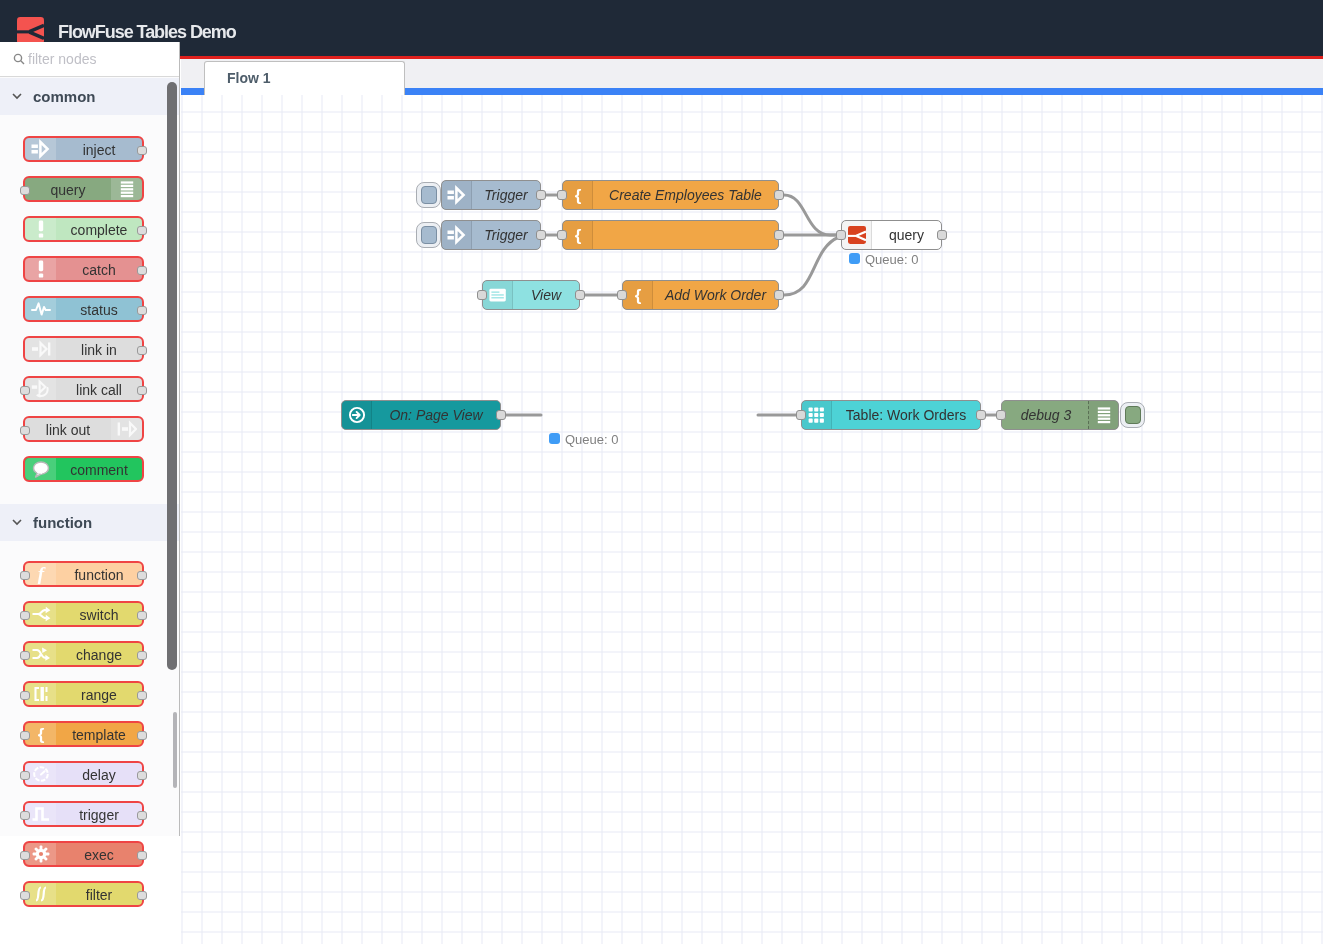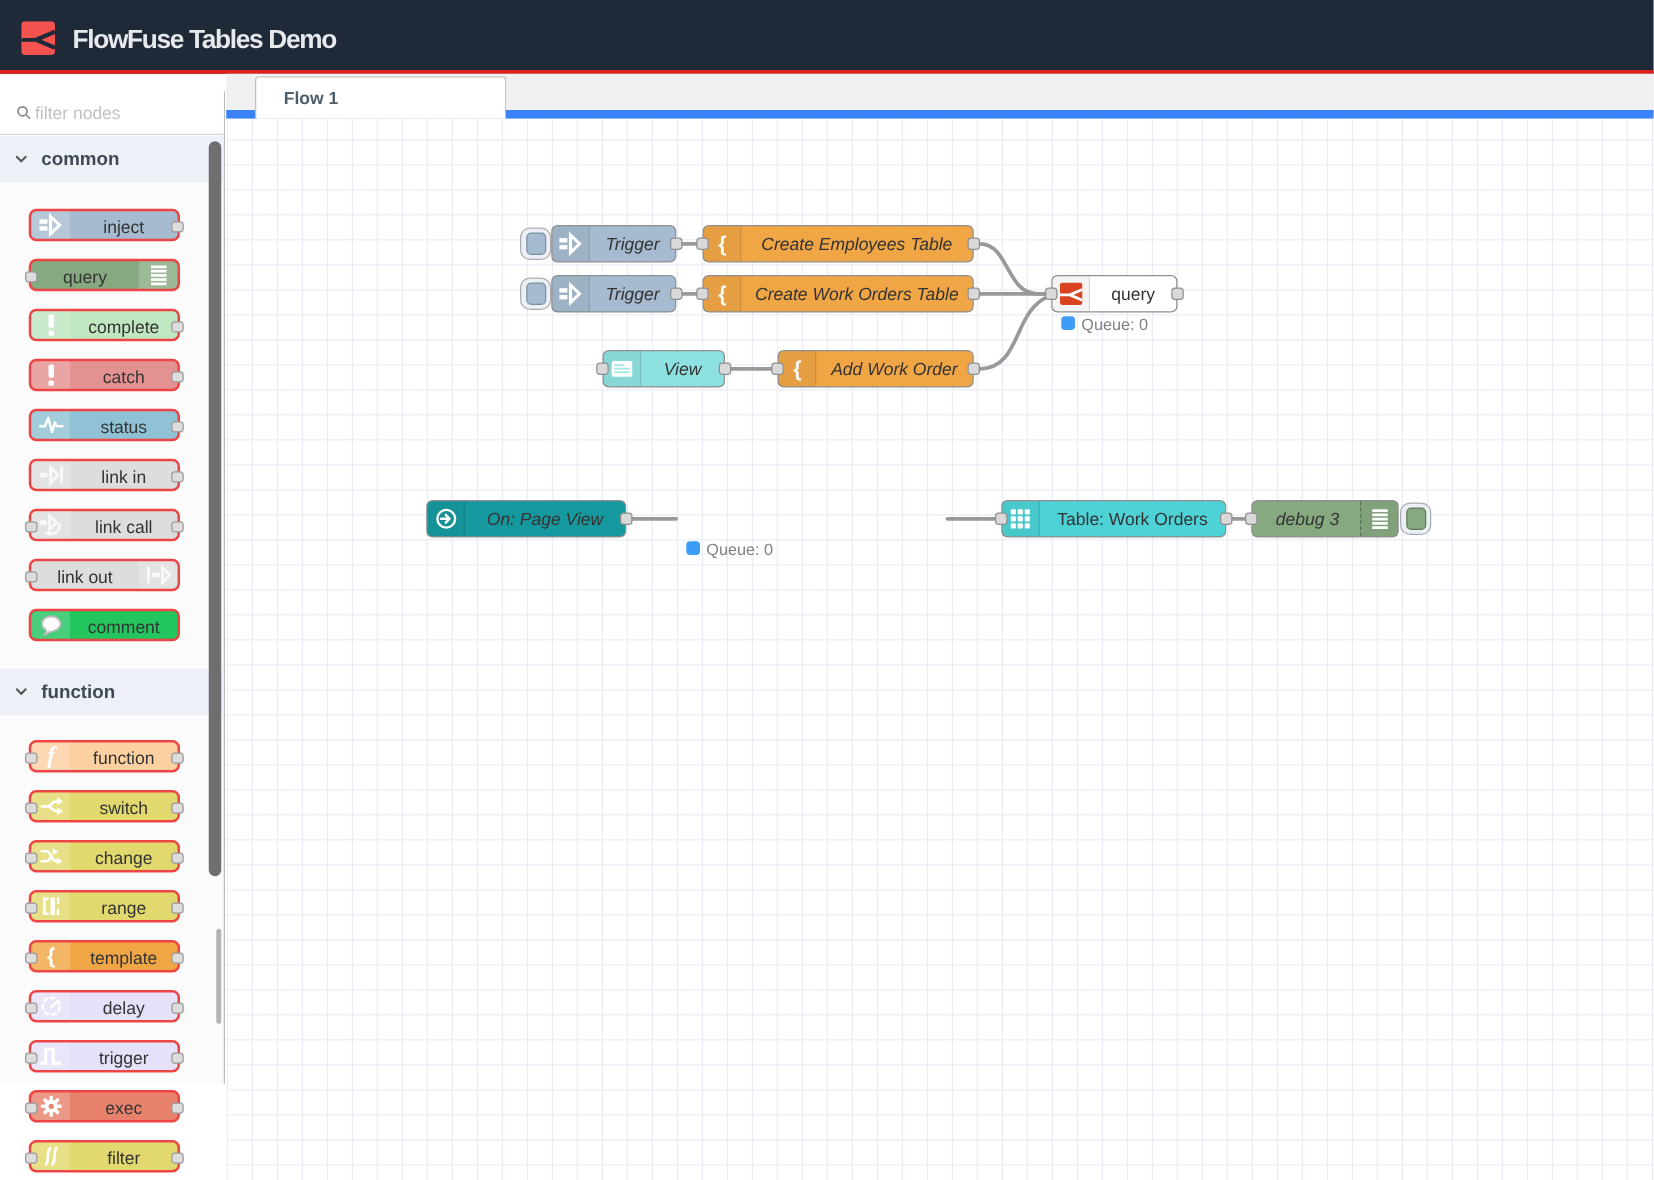--- a/index.html
+++ b/index.html
@@ -1,24 +1,24 @@
 <!DOCTYPE html>
 <html><head><meta charset="utf-8">
 <style>
 * { margin:0; padding:0; box-sizing:border-box; }
 html,body { width:1323px; height:944px; overflow:hidden; font-family:"Liberation Sans", sans-serif; }
 #app { position:relative; width:1323px; height:944px; background:#fff; }
 
 
 #hdr { position:absolute; left:0; top:0; width:1323px; height:59px; background:#1f2937; border-bottom:3px solid #e0201d; }
 #hdr .logo { position:absolute; left:17px; top:17px; }
-#hdr .ttl { position:absolute; left:58px; top:4px; line-height:56px; font-size:21px; font-weight:bold; color:#e7e9ec; letter-spacing:-1.05px;text-align:center; }
-
-
-#pal { position:absolute; left:0; top:73px; width:180px; height:794px; background:#fbfbfc; border-right:1px solid #bbbbbb; }
+#hdr .ttl { position:absolute; left:58px; top:4px; line-height:56px; font-size:18px; font-weight:bold; color:#e7e9ec; letter-spacing:-1.05px;text-align:center; }
+
+
+#pal { position:absolute; left:0; top:42px; width:180px; height:794px; background:#fbfbfc; border-right:1px solid #bbbbbb; }
 #psearch { position:absolute; left:0; top:0; width:179px; height:35px; background:#fff; border-bottom:1px solid #d9d9d9; }
 #psearch svg { position:absolute; left:13px; top:11px; }
 #psearch span { position:absolute; left:28px; top:0; line-height:34px; font-size:14px; color:#bfbfc6; }
 .pcat { position:absolute; left:0; width:179px; height:37px; background:#eef0f8; }
 .pcat span { position:absolute; left:33px; line-height:37px; font-size:15px; font-weight:bold; color:#3f4a56; }
 .pcat svg { position:absolute; left:12px; top:14px; }
 .pn { position:absolute; left:23px; width:121px; height:26px; border:2px solid #ef4444; border-radius:6px; }
 .pnic { position:absolute; top:0; bottom:0; width:31px; display:flex; align-items:center; justify-content:center; background:rgba(255,255,255,0.18); }
 .pnl { left:0; border-radius:5px 0 0 5px; }
 .pnr { right:0; border-radius:0 5px 5px 0; }
@@ -122,21 +122,20 @@
       </div>
       <span class="cnlab" style="margin-left:30px;font-style:italic;color:#333">Trigger</span>
       <i class="cp cpr"></i>
     </div>
 <div class="cn" style="left:562px;top:220px;width:217px;background:#f1a646">
       <div class="cnic" style="left:0;background:rgba(0,0,0,0.045);border-right:1px solid rgba(0,0,0,0.10)">
         <svg width="20" height="20" viewBox="0 0 20 20">
           <text x="10" y="15.8" font-family="Liberation Sans, sans-serif" font-weight="bold" font-size="17" fill="#fff" text-anchor="middle">{</text>
         </svg>
       </div>
-      <span class="cnlab" style="margin-left:30px;font-style:italic;color:#333">Create Work Orders Table</span>
       <i class="cp cpl"></i>
       <i class="cp cpr"></i>
     </div>
 <div class="cn" style="left:841px;top:220px;width:101px;background:#ffffff">
       <div class="cnic" style="left:0;background:rgba(0,0,0,0.045);border-right:1px solid rgba(0,0,0,0.10)">
         <svg width="18" height="18" viewBox="0 0 18 18">
           <rect x="0" y="0" width="18" height="18" rx="2.16" fill="#d8421f"></rect>
           <path d="M0 9.9 L8.64 9.9" stroke="#fff" stroke-width="2.07" fill="none"></path>
           <path d="M8.28 9.72 L18 5.58" stroke="#fff" stroke-width="2.25" fill="none"></path>
           <path d="M8.28 10.08 L18 14.22" stroke="#fff" stroke-width="2.25" fill="none"></path>

